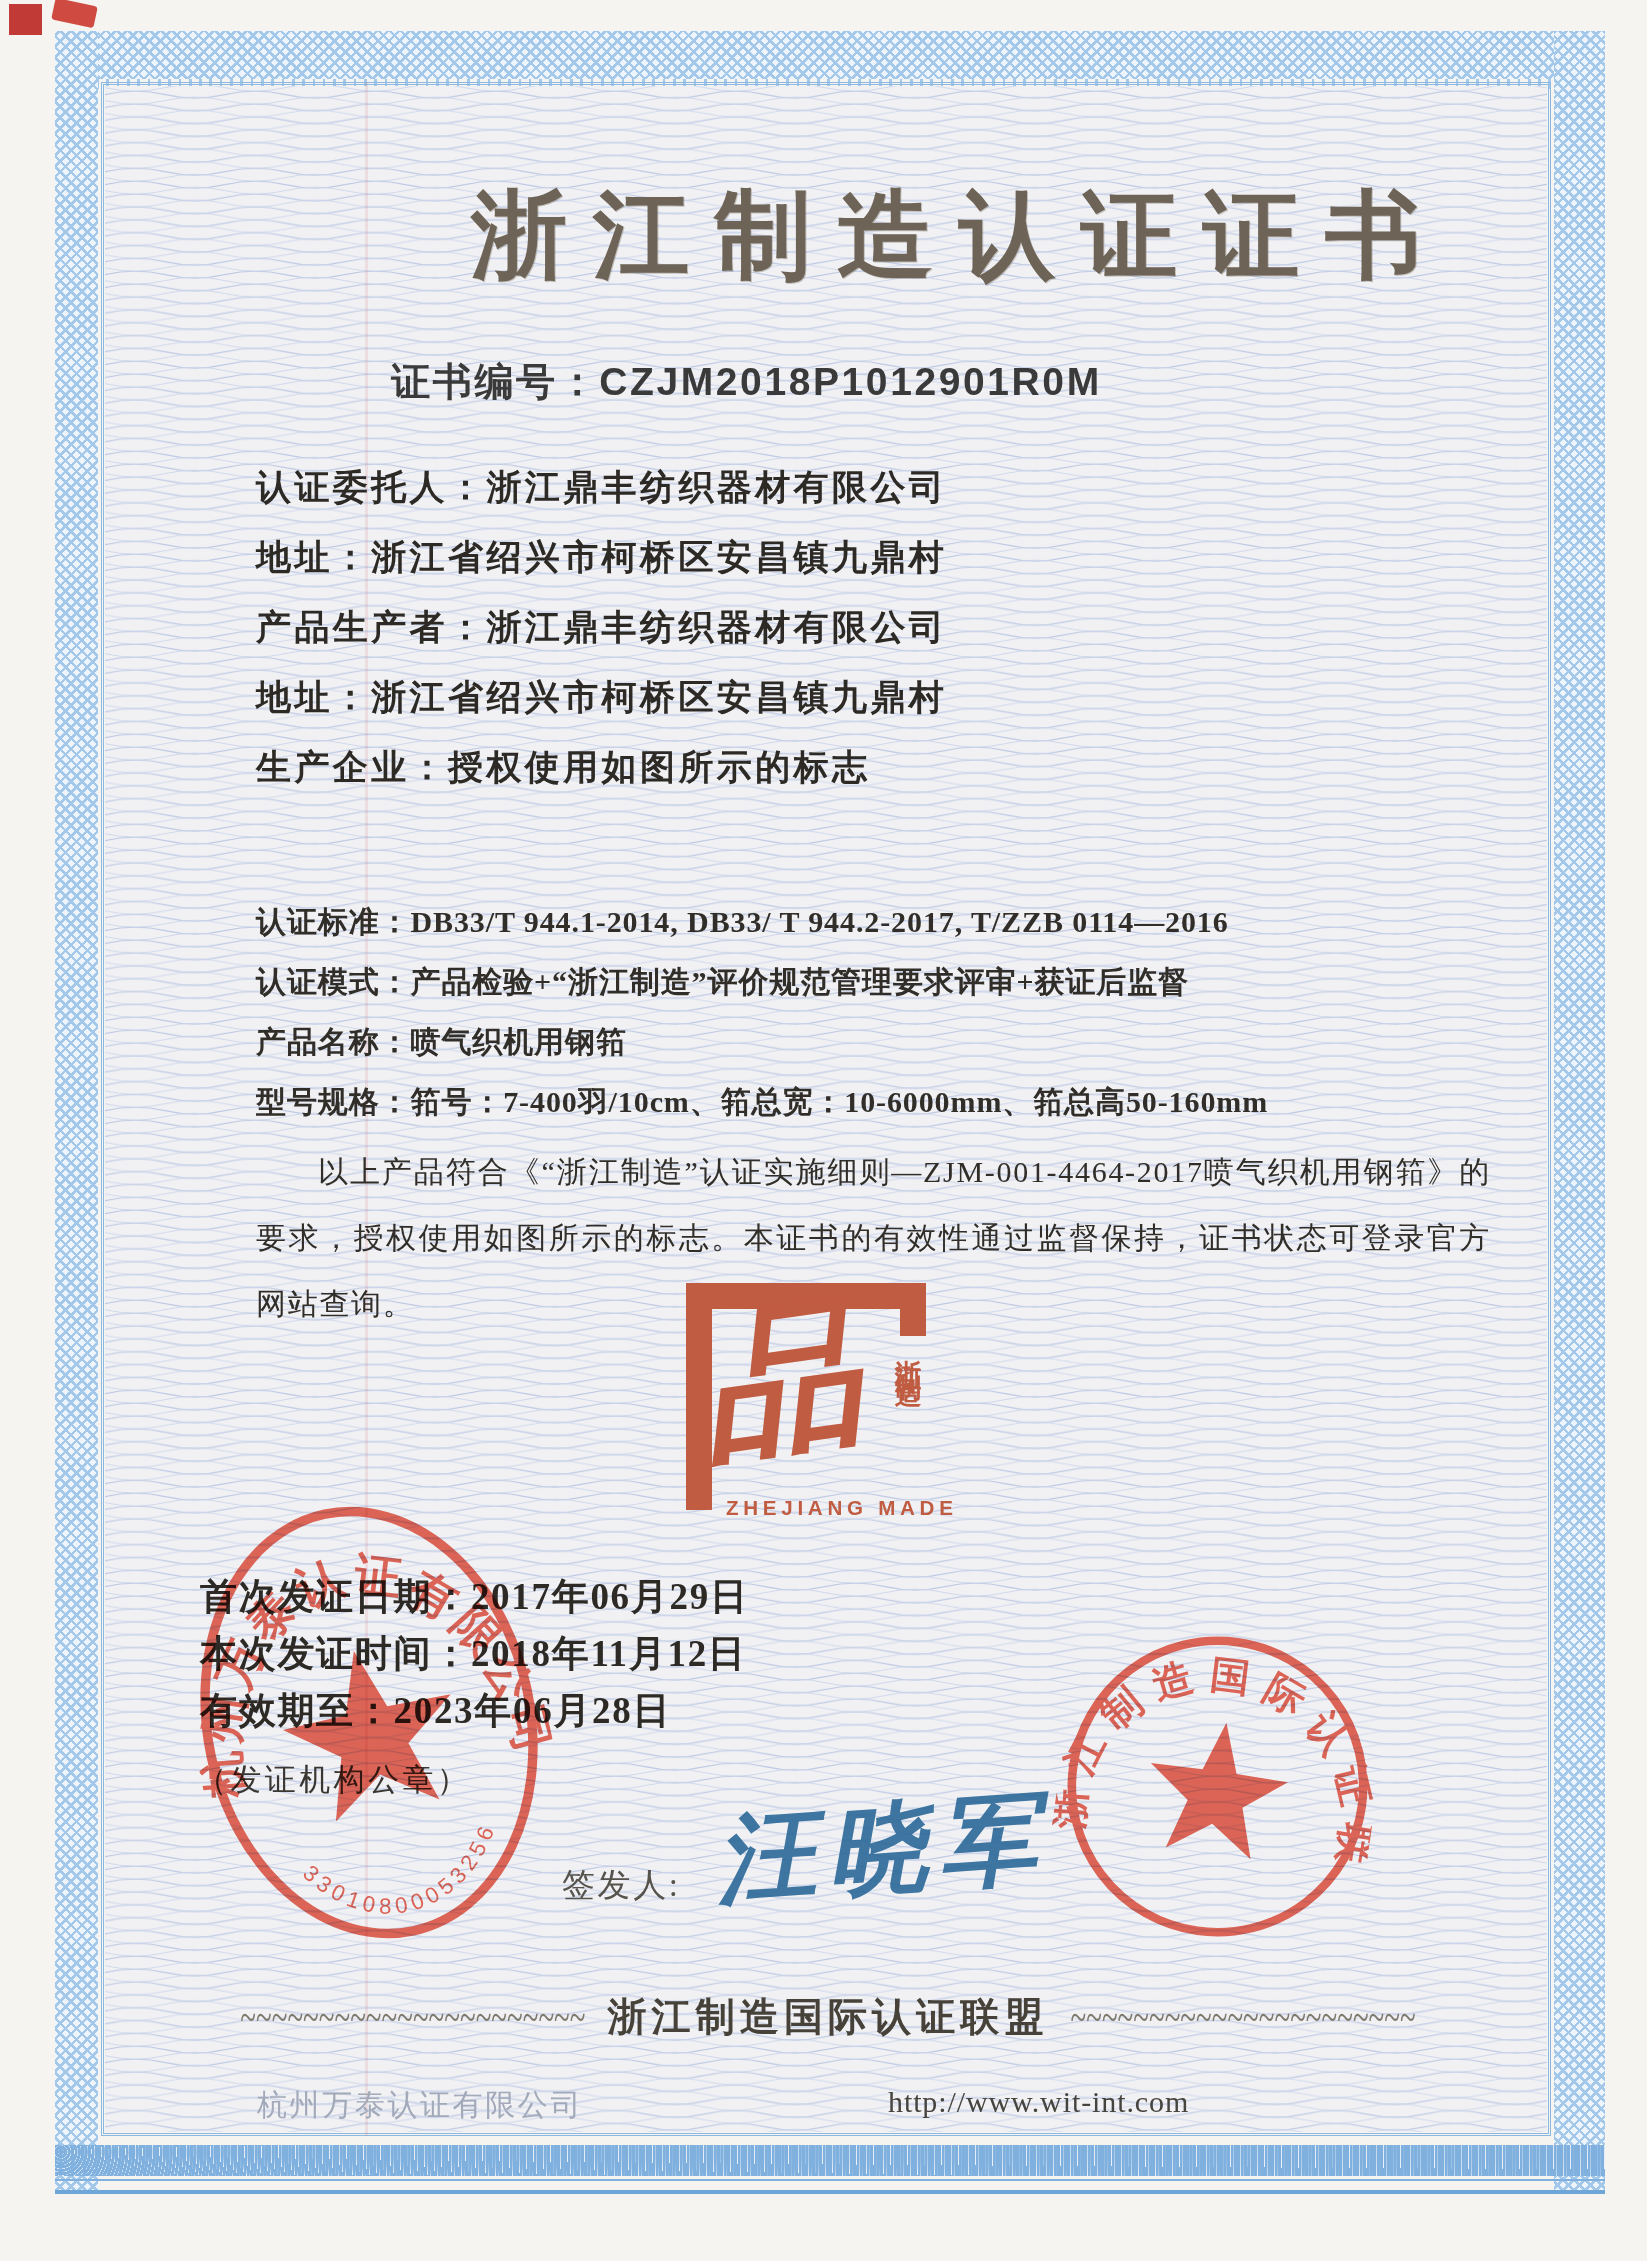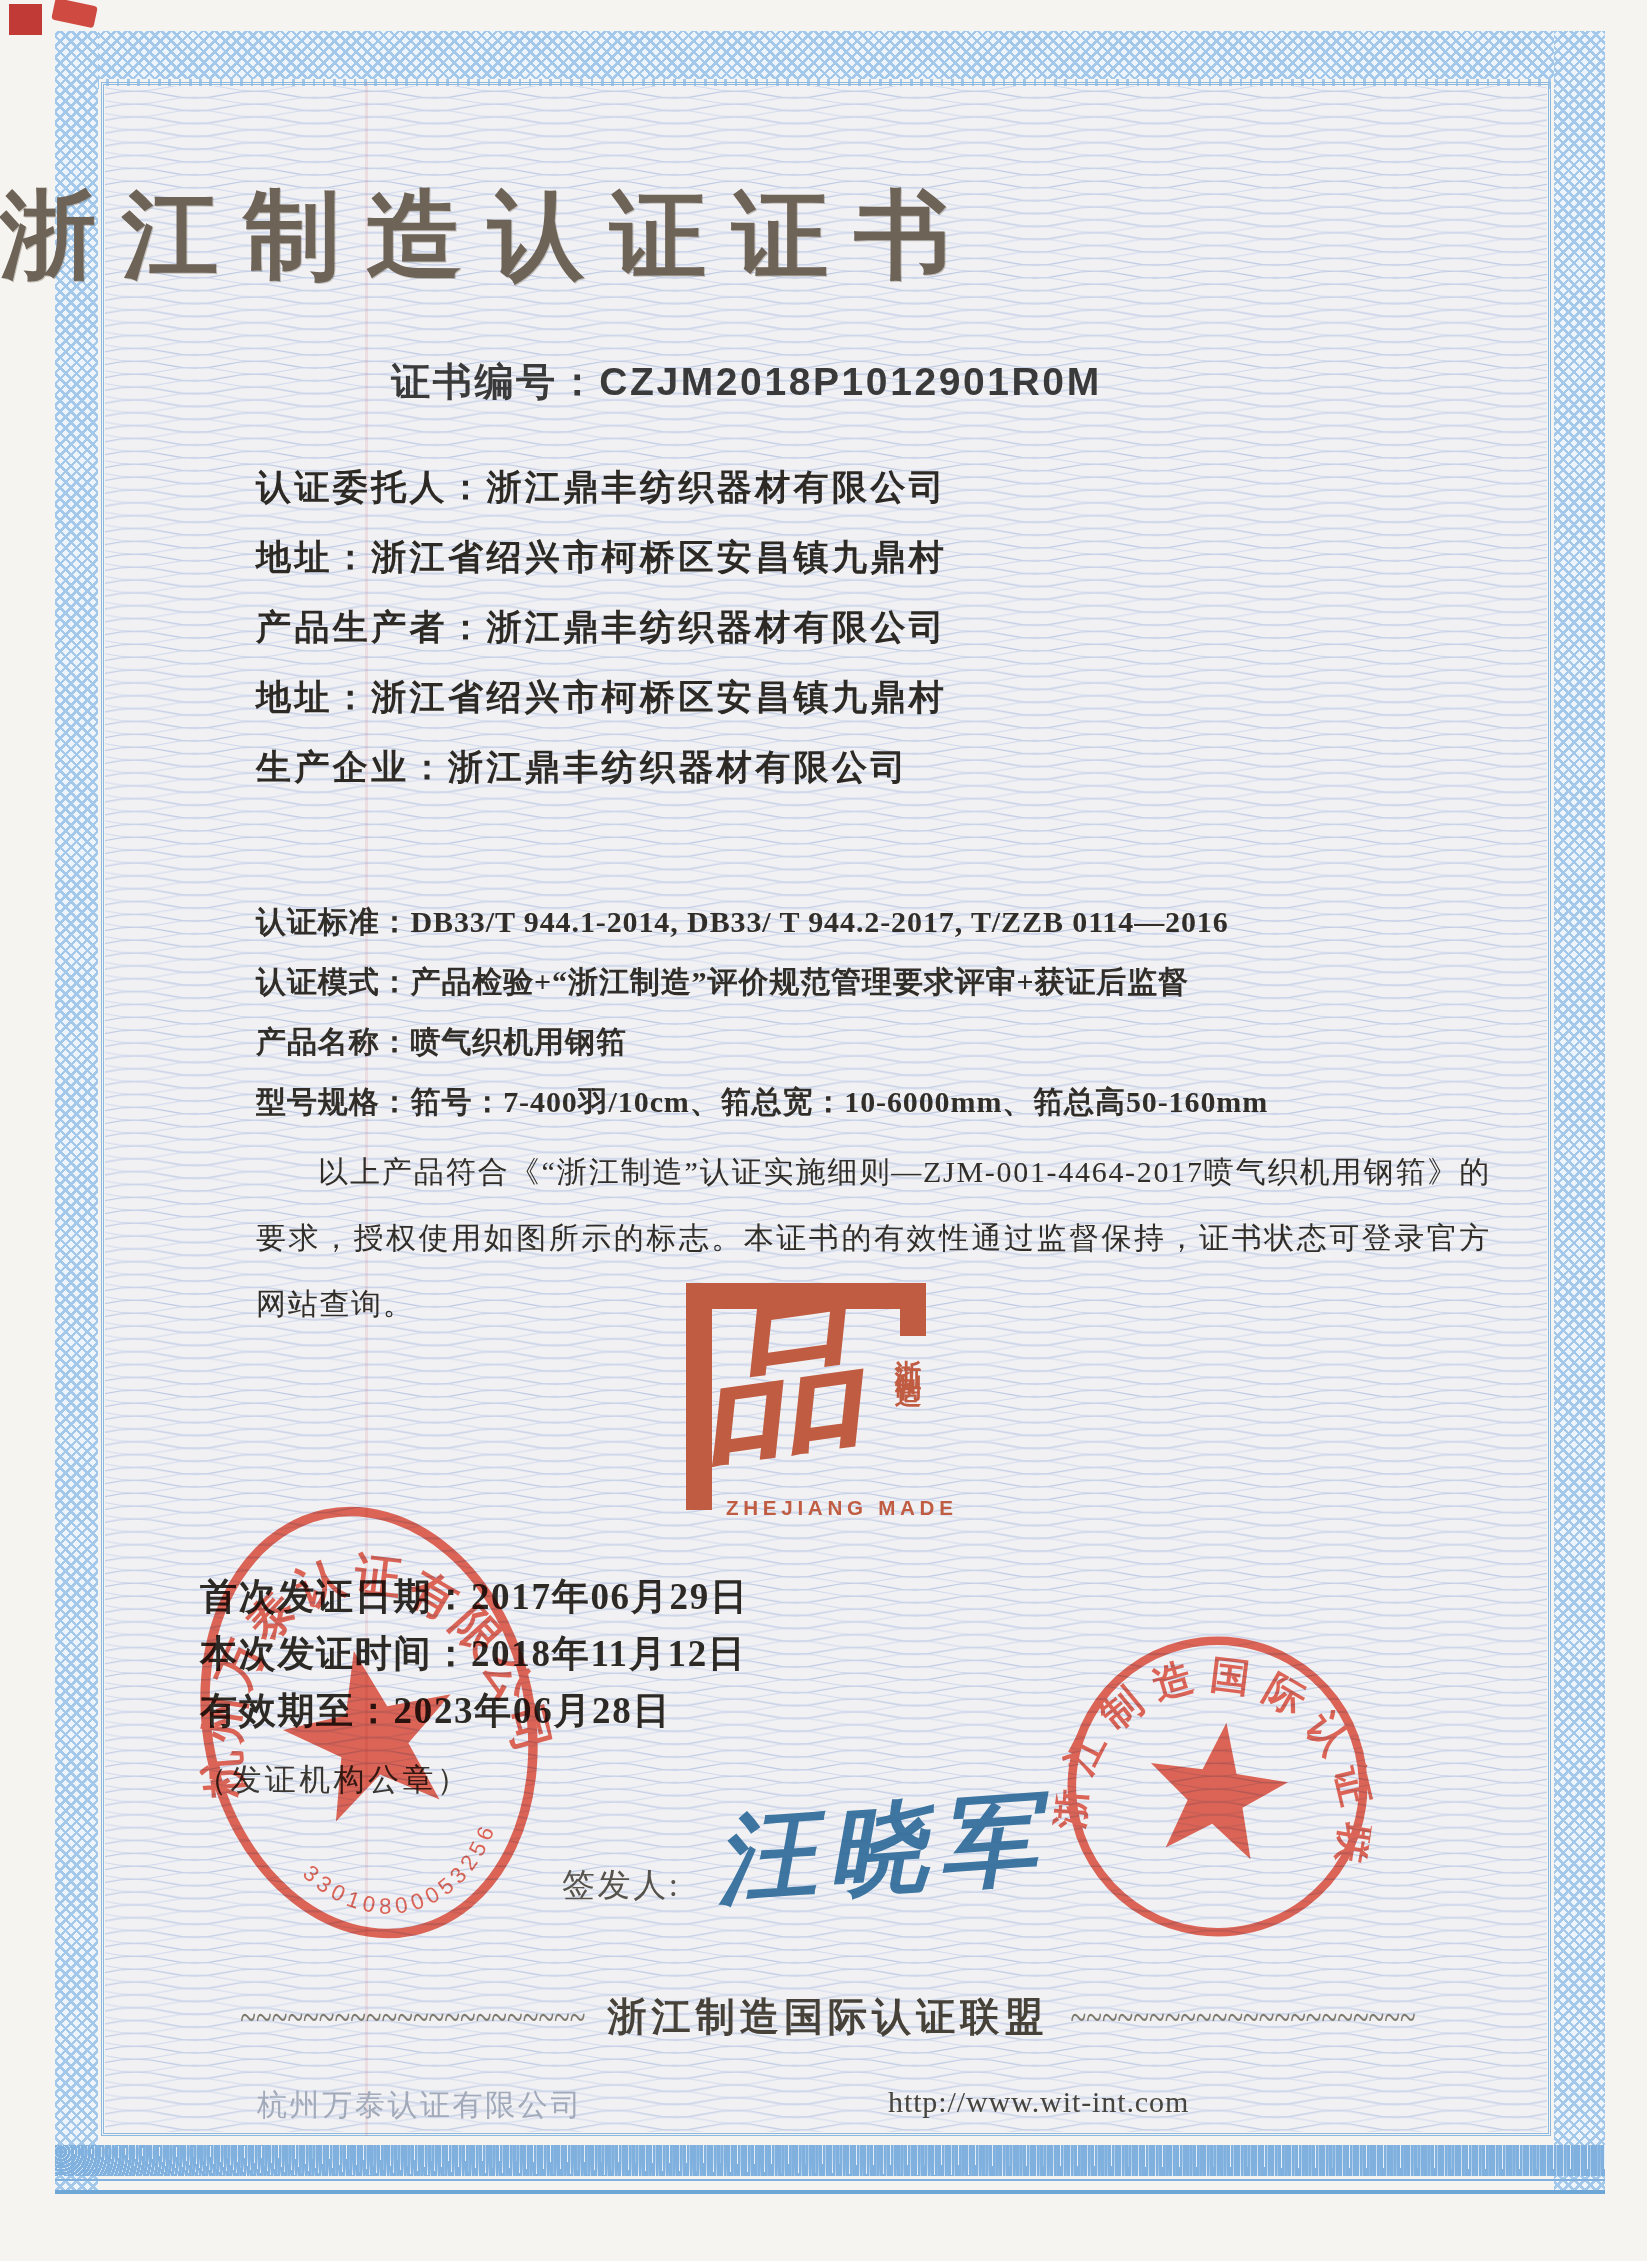--- a/index.html
+++ b/index.html
@@ -28,21 +28,21 @@
   
   .waves-area{top:86px;left:105px;right:100px;bottom:129px;z-index:0;}
   .waves-area svg{display:block;width:100%;height:100%;}
 
   .crease{left:365px;top:82px;bottom:125px;width:2.6px;background:rgba(214,120,130,.16);z-index:1;}
   .mark1{left:8.6px;top:4.3px;width:33px;height:31px;background:#c23a35;}
   .mark2{left:53px;top:1.7px;width:43px;height:22px;background:#cf4a40;transform:rotate(12deg);border-radius:3.4px;}
 
   
   .txt{position:absolute;z-index:2;white-space:nowrap;}
-  .title{top:172px;left:0;width:1447px;text-align:left;font-weight:700;font-size:96px;
+  .title{top:172px;left:0;width:1447px;text-align:right;font-weight:700;font-size:96px;
          letter-spacing:26px;color:#6e6357;text-shadow:0.9px 0.9px 0 rgba(110,99,87,.35);}
   .cert-no{top:355px;left:0;width:1647px;text-align:center;transform:translateX(-77px);
          font-family:"Liberation Sans","DejaVu Sans",sans-serif;font-weight:700;font-size:39px;
          letter-spacing:2.6px;color:#3a3a3a;}
   .info-block{left:256px;top:453px;font-weight:700;font-size:35px;color:#2d2a25;
          line-height:70px;letter-spacing:3.4px;}
   .spec-block{left:256px;top:892px;font-weight:600;font-size:30px;color:#312e29;
          line-height:60px;letter-spacing:0.9px;}
   .statement{left:256px;top:1139px;width:1235px;font-size:30px;line-height:66px;color:#312e29;
          text-indent:62px;letter-spacing:1.7px;text-align:justify;white-space:normal;}
@@ -114,21 +114,21 @@
   <div class="abs crease"></div>
 
   <div class="txt title">浙江制造认证证书</div>
   <div class="txt cert-no">证书编号：CZJM2018P1012901R0M</div>
 
   <div class="txt info-block">
     <div>认证委托人：浙江鼎丰纺织器材有限公司</div>
     <div>地址：浙江省绍兴市柯桥区安昌镇九鼎村</div>
     <div>产品生产者：浙江鼎丰纺织器材有限公司</div>
     <div>地址：浙江省绍兴市柯桥区安昌镇九鼎村</div>
-    <div>生产企业：浙江鼎丰纺织器材有限公司</div>
+    <div>生产企业：授权使用如图所示的标志</div>
   </div>
 
   <div class="txt spec-block">
     <div>认证标准：DB33/T 944.1-2014, DB33/ T 944.2-2017, T/ZZB 0114—2016</div>
     <div>认证模式：产品检验+“浙江制造”评价规范管理要求评审+获证后监督</div>
     <div>产品名称：喷气织机用钢筘</div>
     <div>型号规格：筘号：7-400羽/10cm、筘总宽：10-6000mm、筘总高50-160mm</div>
   </div>
 
   <div class="txt statement">以上产品符合《“浙江制造”认证实施细则—ZJM-001-4464-2017喷气织机用钢筘》的要求，授权使用如图所示的标志。本证书的有效性通过监督保持，证书状态可登录官方网站查询。</div>

